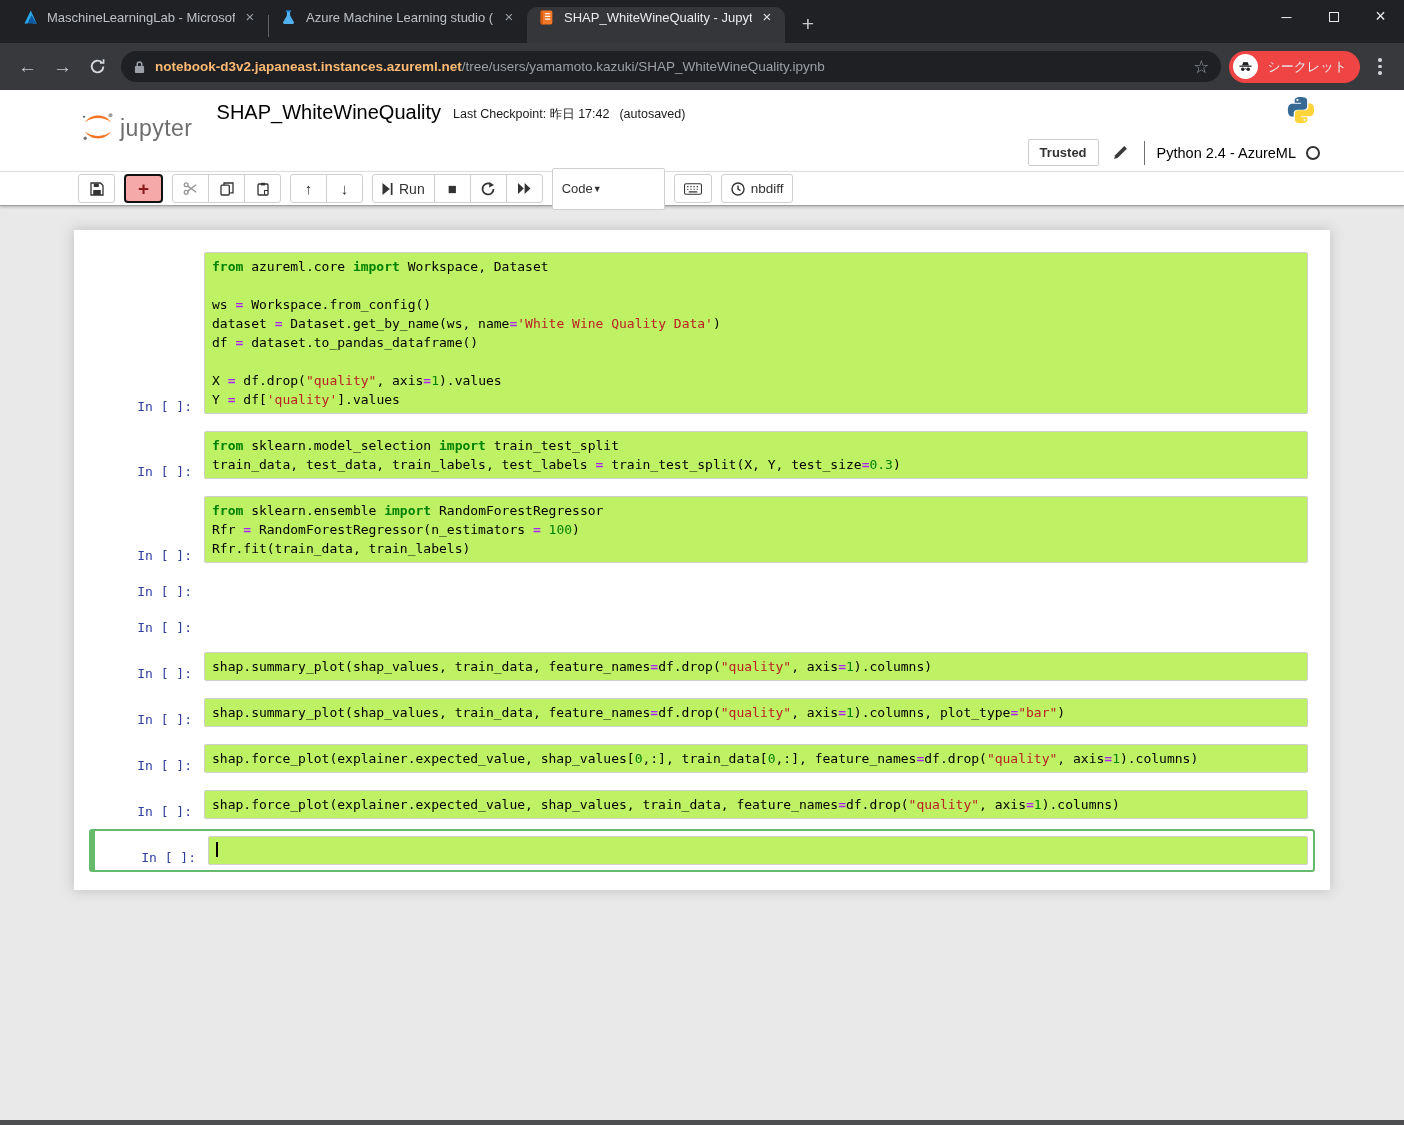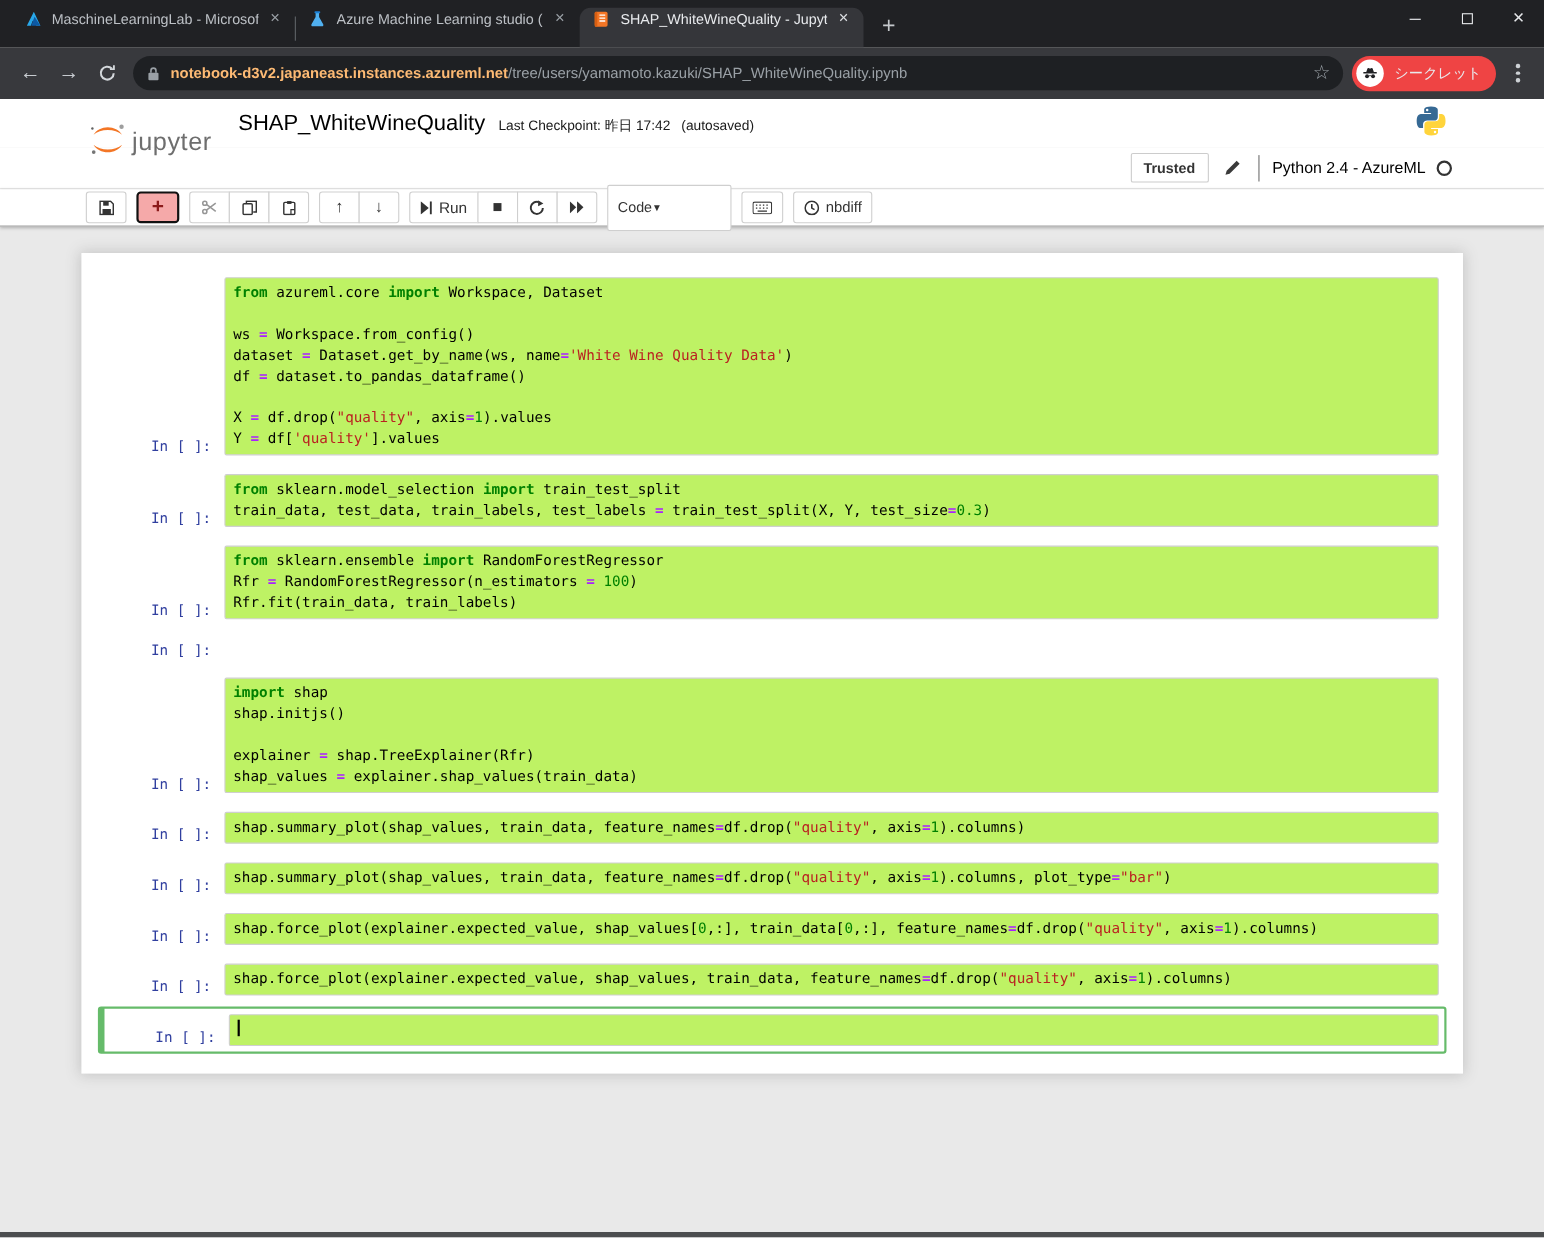--- a/index.html
+++ b/index.html
@@ -320,27 +320,20 @@
             <pre><span class="tk-k">from</span><span class="tk-p"> sklearn.ensemble </span><span class="tk-k">import</span><span class="tk-p"> RandomForestRegressor</span>
 <span class="tk-p">Rfr </span><span class="tk-o">=</span><span class="tk-p"> RandomForestRegressor(n_estimators </span><span class="tk-o">=</span><span class="tk-p"> </span><span class="tk-n">100</span><span class="tk-p">)</span>
 <span class="tk-p">Rfr.fit(train_data, train_labels)</span></pre>
           </div>
         </div>
         <div class="cell">
           <div class="prompt">In [ ]:</div>
         </div>
         <div class="cell">
           <div class="prompt">In [ ]:</div>
-          <div class="input-area">
-            <pre><span class="tk-k">import</span><span class="tk-p"> shap</span>
-<span class="tk-p">shap.initjs()</span>
-
-<span class="tk-p">explainer </span><span class="tk-o">=</span><span class="tk-p"> shap.TreeExplainer(Rfr)</span>
-<span class="tk-p">shap_values </span><span class="tk-o">=</span><span class="tk-p"> explainer.shap_values(train_data)</span></pre>
-          </div>
         </div>
         <div class="cell">
           <div class="prompt">In [ ]:</div>
           <div class="input-area">
             <pre><span class="tk-p">shap.summary_plot(shap_values, train_data, feature_names</span><span class="tk-o">=</span><span class="tk-p">df.drop(</span><span class="tk-s">"quality"</span><span class="tk-p">, axis</span><span class="tk-o">=</span><span class="tk-n">1</span><span class="tk-p">).columns)</span></pre>
           </div>
         </div>
         <div class="cell">
           <div class="prompt">In [ ]:</div>
           <div class="input-area">

